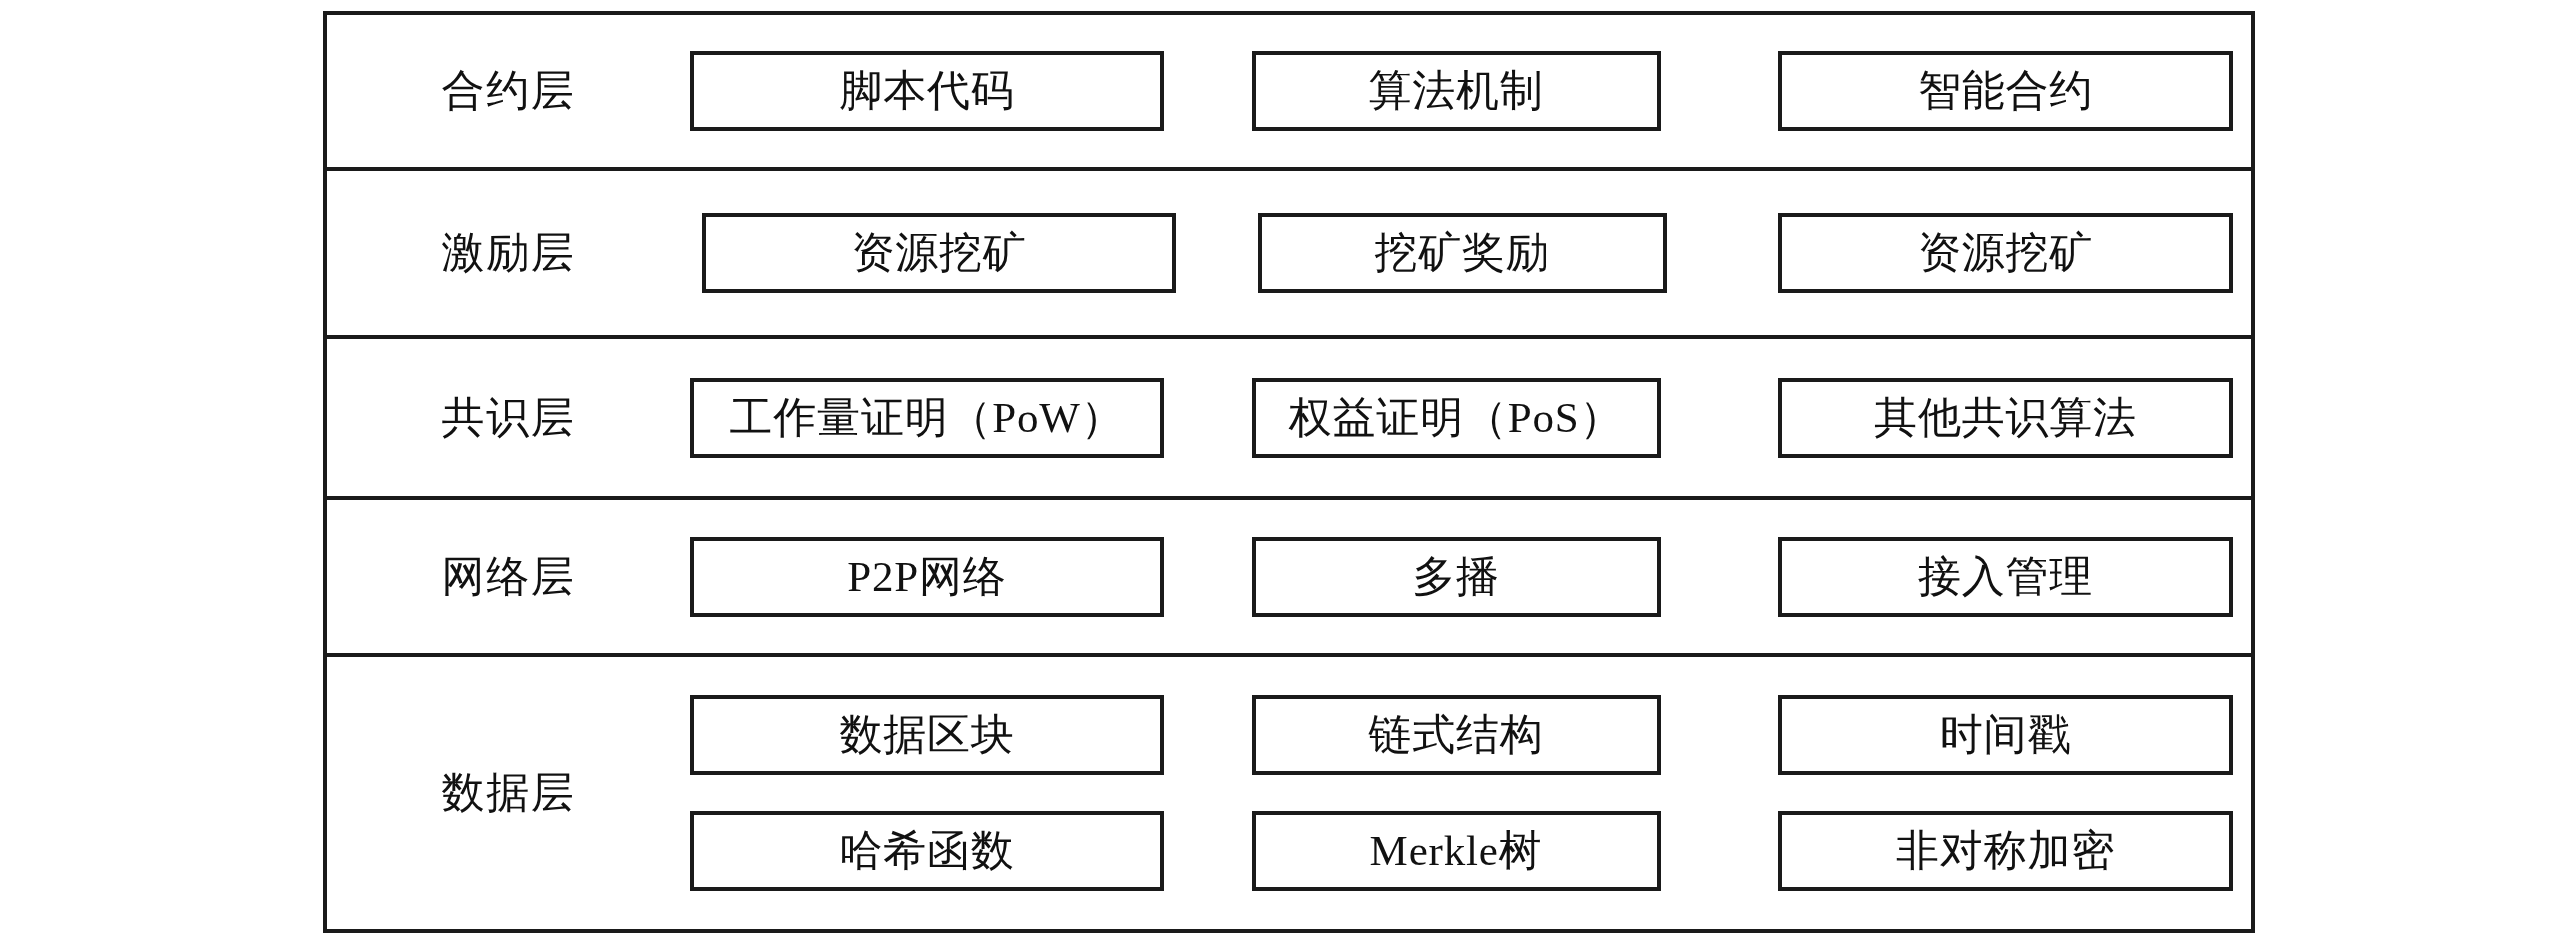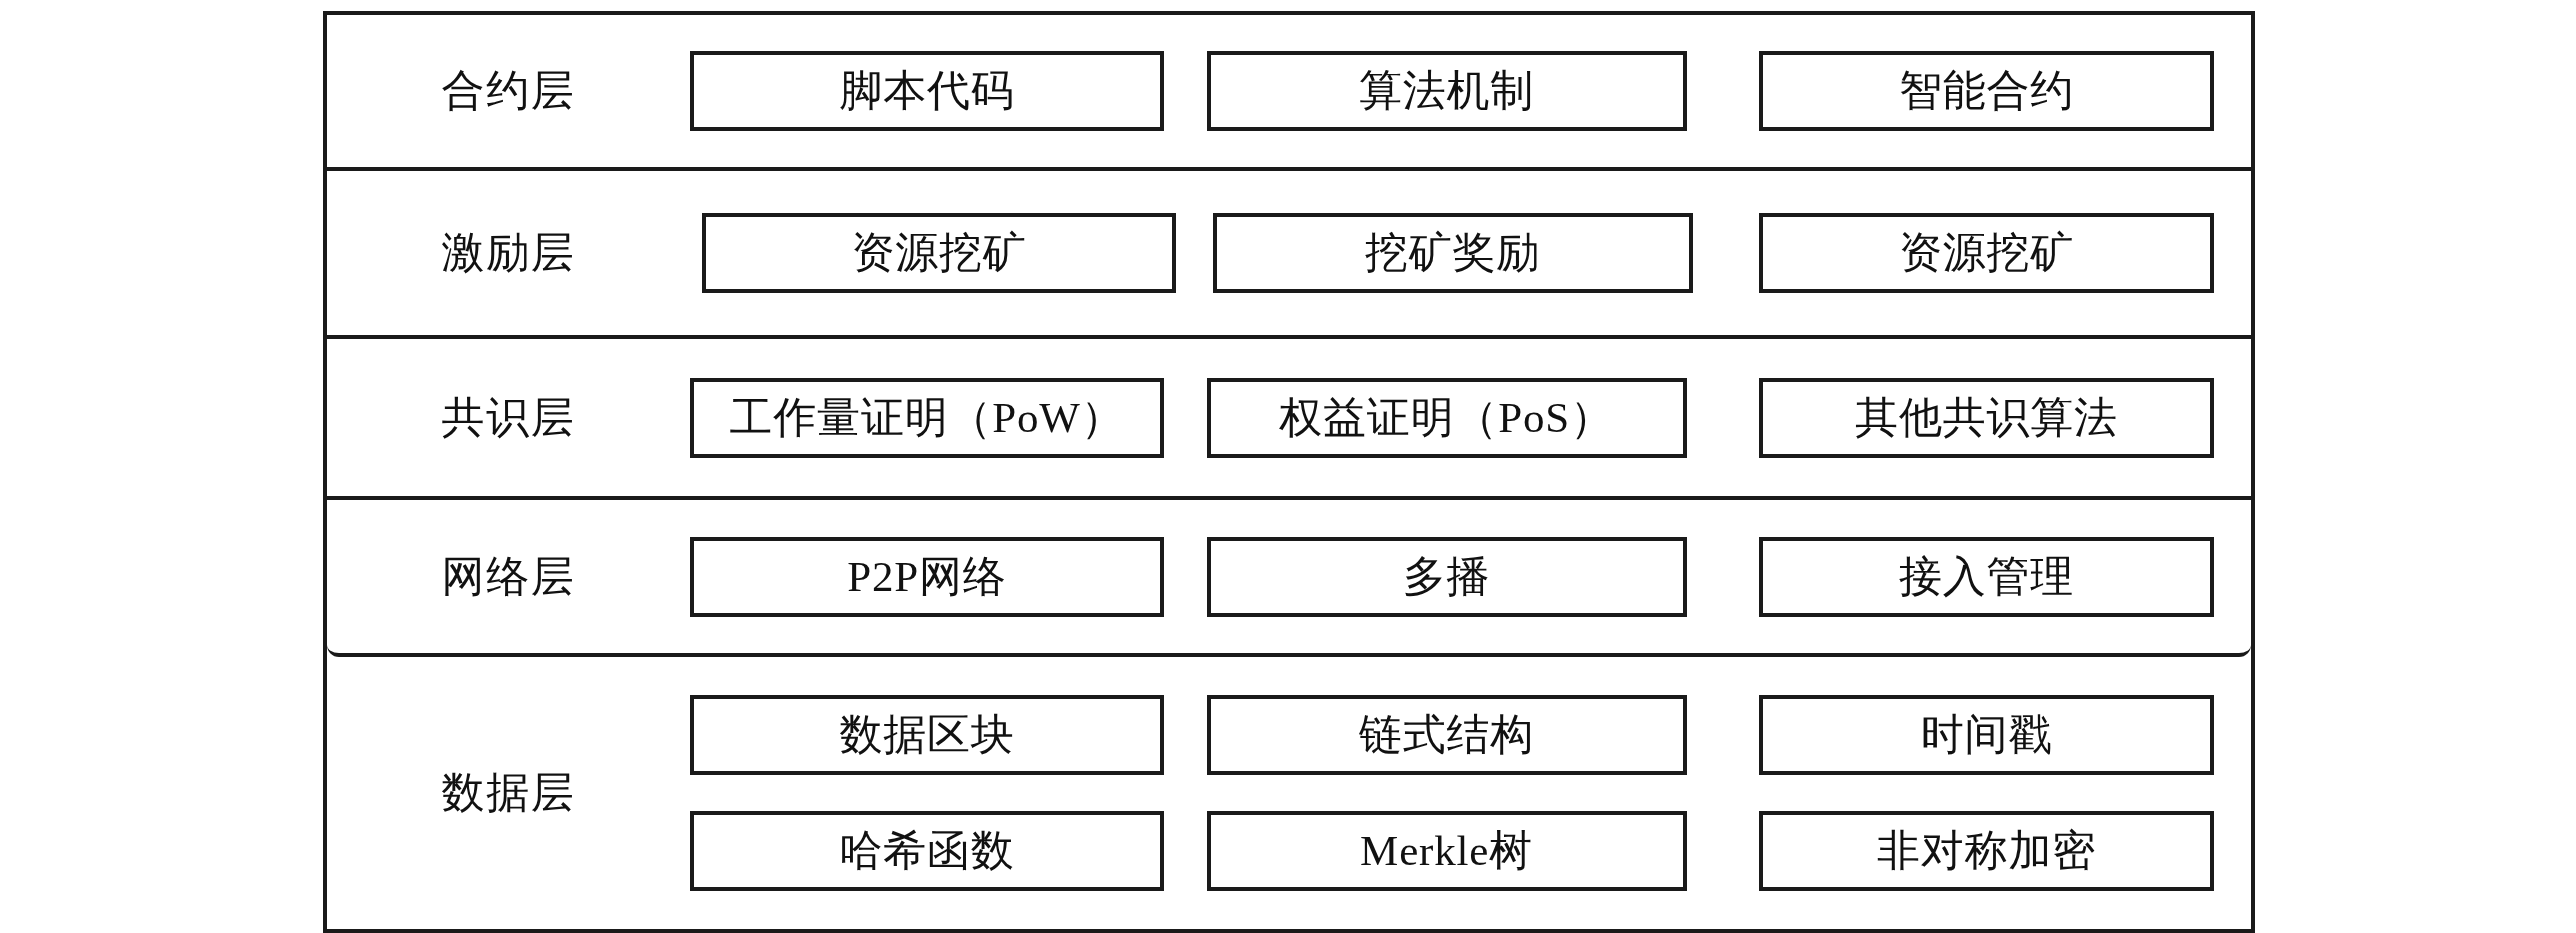--- a/index.html
+++ b/index.html
@@ -12,38 +12,38 @@
     border:4.9px solid var(--border-color);
     display:flex; flex-direction:column; background:var(--bg-color);
   }
   .row {
     display:flex; align-items:center;
     border-bottom:4.9px solid var(--border-color);
   }
   .row-1 { height:156px; }
   .row-2 { height:168px;gap:12px; }
   .row-3 { height:161px; }
-  .row-4 { height:157px;border-radius:12px; }
+  .row-4 { height:157px; }
   .row-5 { flex:1; border-bottom:none; }
 
   .layer-label {
     width:363px; text-align:center;
     font-size:43px; letter-spacing:1.6px; white-space:nowrap;
   }
   .boxes {
     flex:1; display:flex; align-items:center; justify-content:space-between;
-    padding-right:37px;
+    padding-right:18px;
   }
   .box {
     height:80px; border:4.1px solid var(--border-color); background:var(--bg-color);
     display:flex; align-items:center; justify-content:center;
     font-size:43px; letter-spacing:0.8px; white-space:nowrap;
   }
   .w1 { width:474px; }
-  .w2 { width:480px; }
+  .w2 { width:409px; }
   .w3 { width:455px;margin-left:30px; }
 
   .boxes-stack {
     flex:1; display:flex; flex-direction:column; gap:36px;
   }
 </style>
 </head>
 <body>
 
 <div class="outer">

